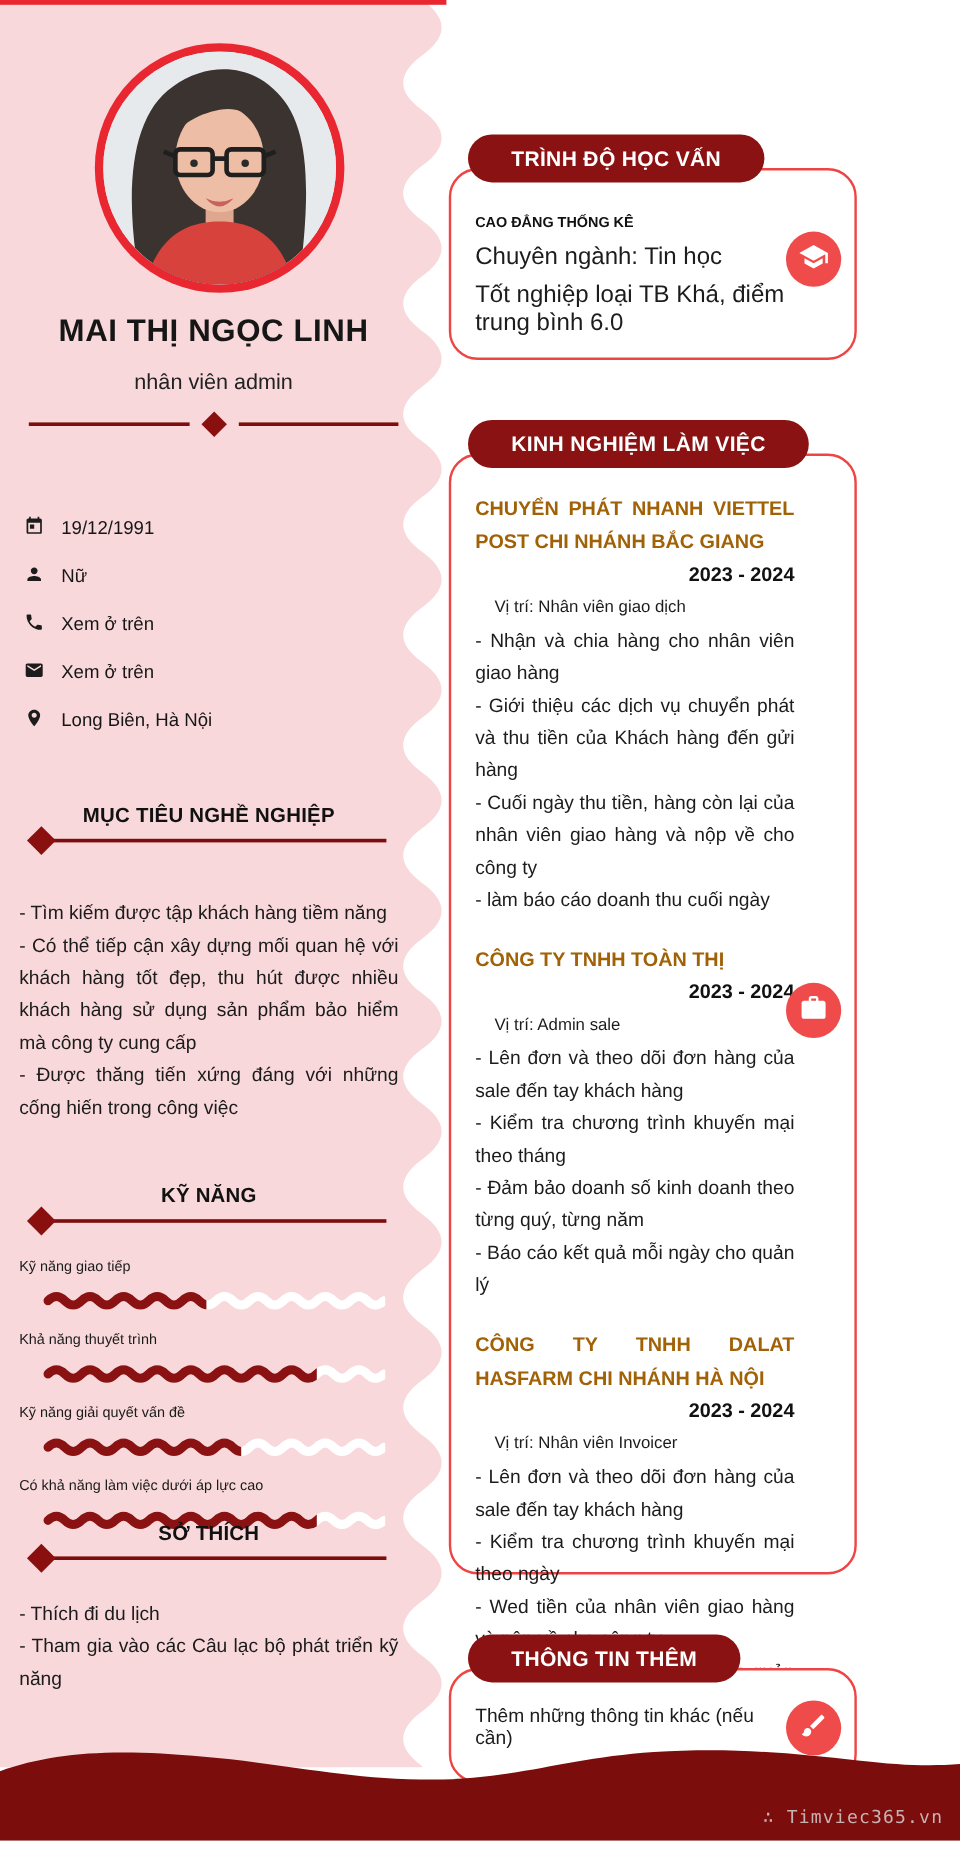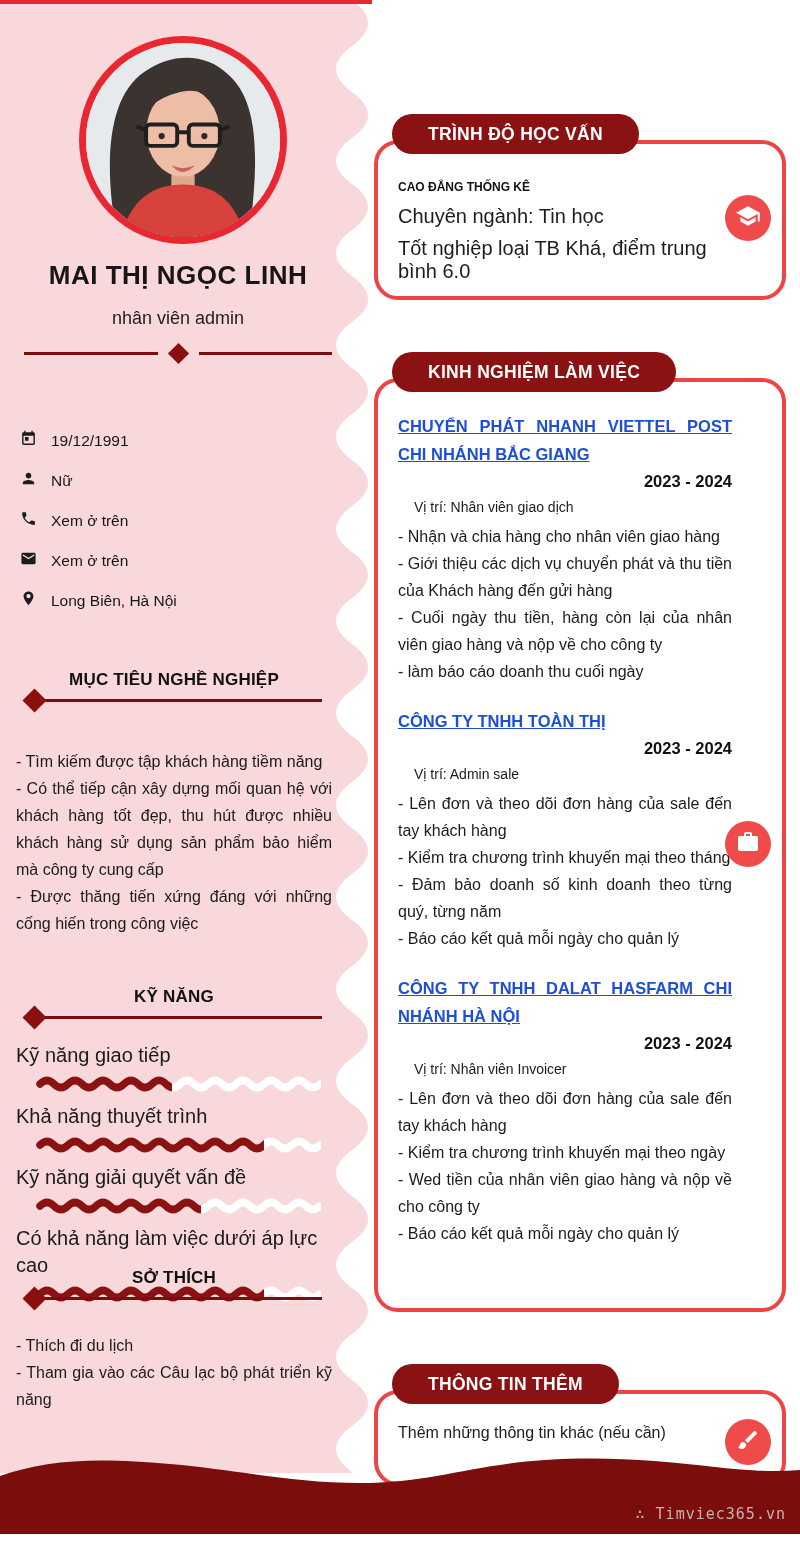--- a/index.html
+++ b/index.html
@@ -21,38 +21,38 @@
   .c-row{display:flex;align-items:center;height:17px;margin-bottom:23px;}
   .c-row svg{flex:none;}
   .c-text{margin-left:14px;font-size:15.5px;color:#161616;}
   .s-head{position:absolute;left:16px;width:316px;}
   .s-head h3{margin:0 0 9px 0;text-align:center;font-size:17px;letter-spacing:.2px;color:#111;}
   .s-rule{height:3px;background:#7c0d0d;margin:0 10px 0 14px;position:relative;}
   .s-rule .dia{position:absolute;left:-4px;top:-7px;width:17px;height:17px;background:#8a0f0f;transform:rotate(45deg);}
   .s-body{position:absolute;left:16px;width:316px;font-size:16px;line-height:27px;color:#1b1b1b;}
   .s-body p{margin:0;text-align:justify;}
   .skill-item{margin-bottom:11px;}
-  .skill-label{font-size:20px;color:#1b1b1b;}
+  .skill-label{font-size:12px;color:#1b1b1b;}
   .skill-bar{display:block;margin:7px 0 0 19px;}
   .wave-white{fill:none;stroke:#ffffff;stroke-width:7.5;stroke-linecap:round;}
   .wave-fill{fill:none;stroke:#8a1212;stroke-width:7.5;stroke-linecap:round;}
   
-  .box{position:absolute;left:374px;width:412px;border:4px solid #ef4444;border-radius:24px;background:#fff;box-sizing:border-box;}
+  .box{position:absolute;left:374px;width:340px;border:2px solid #ef4444;border-radius:24px;background:#fff;box-sizing:border-box;}
   .box-edu{top:140px;height:160px;}
   .box-exp{top:378px;height:934px;}
   .box-add{top:1390px;height:96px;}
   .pill{position:absolute;top:-30px;left:14px;height:40px;border-radius:21px;background:#8a1212;color:#fff;
         display:inline-flex;align-items:center;padding:0 36px;font-size:17.5px;font-weight:bold;letter-spacing:.3px;white-space:nowrap;}
   .inner-edu{padding:36px 58px 0 20px;}
   .inner-exp{padding:30px 50px 0 20px;}
   .inner-add{padding:30px 70px 0 20px;font-size:16px;}
   .school{margin:0 0 11px 0;font-size:12px;font-weight:bold;color:#111;}
   .edu-line{margin:0 0 9px 0;font-size:20px;}
   .entry + .entry{margin-top:22px;}
-  .company{margin:0;font-size:16.5px;font-weight:bold;line-height:28px;text-align:justify;color:#1d4ed8;text-decoration:underline;}
+  .company{margin:0;font-size:16.5px;font-weight:bold;line-height:28px;text-align:justify;color:#a16207;}
   .period{text-align:right;font-size:16.5px;font-weight:bold;margin:4px 0 8px 0;color:#111;}
   .vitri{font-size:14px;margin:0 0 8px 16px;}
   .bullet{margin:0;font-size:16px;line-height:27px;text-align:justify;}
   .circle{position:absolute;right:11px;width:46px;height:46px;border-radius:50%;background:#f04b4b;
           display:flex;align-items:center;justify-content:center;}
   .circle-edu{top:51px;}
   .circle-exp{top:439px;}
   .circle-add{top:25px;}
   
   .footer-wave{position:absolute;left:0;top:1450px;}

